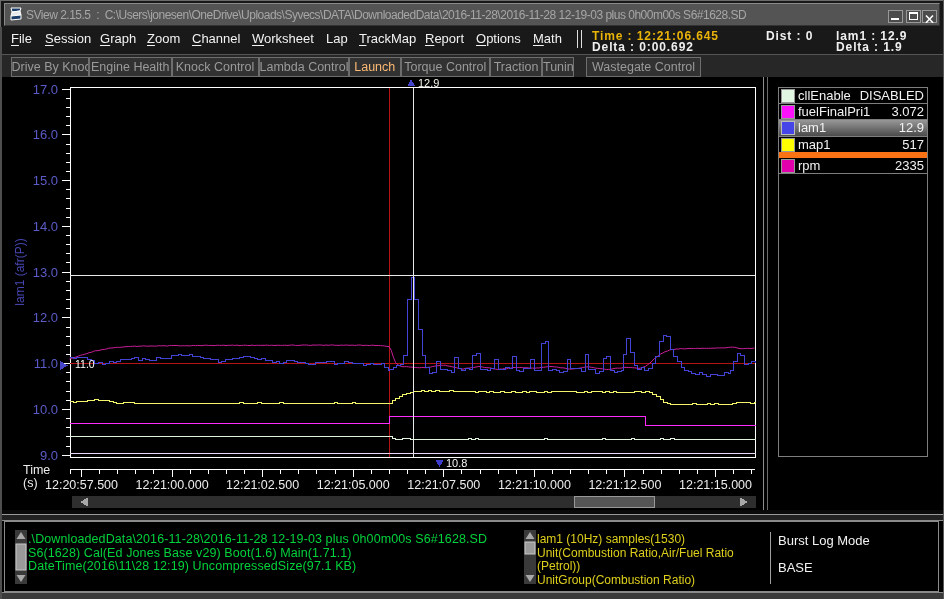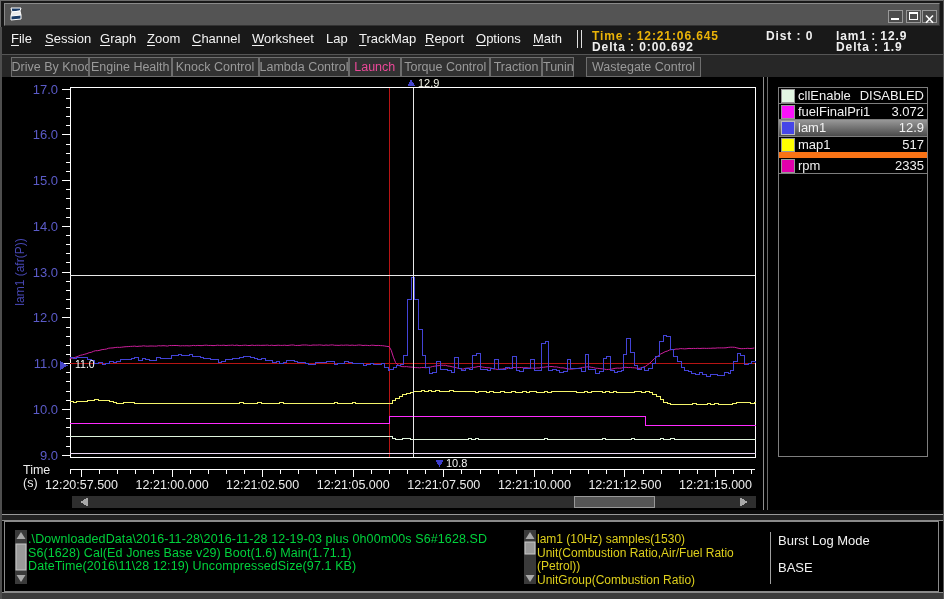--- a/index.html
+++ b/index.html
@@ -10,20 +10,21 @@
 <body>
 
 <div class="abs" style="left:0;top:0;width:944px;height:27px;background:#181818;border-left:1px solid #6a6a6a;border-top:1px solid #6a6a6a;box-sizing:border-box"></div>
 <div class="abs" style="left:4px;top:3px;width:936px;height:23px;background:#545454;border:1px solid #8a8a8a;border-right-color:#333;border-bottom-color:#333;box-sizing:border-box">
 
   <svg class="abs" style="left:4px;top:3px" width="14" height="14" viewBox="0 0 14 14">
     <path d="M2 1 L12 1 L11 4 L3 5 Z" fill="#1b3c66" stroke="#fff" stroke-width="1"></path>
     <path d="M3 5 L11 4 L12 8 L2 9 Z" fill="#e9e9e9" stroke="#fff" stroke-width="1"></path>
     <path d="M2 9 L12 8 L12 12 L2 13 Z" fill="#1b3c66" stroke="#fff" stroke-width="1"></path>
   </svg>
+  <div class="abs tb" style="left:21px;top:4px;font-size:12px;letter-spacing:-0.5px;color:#a6a6a6">SView 2.15.5&nbsp; :&nbsp; C:\Users\jonesen\OneDrive\Uploads\Syvecs\DATA\DownloadedData\2016-11-28\2016-11-28 12-19-03 plus 0h00m00s S6#1628.SD</div>
 
   <div class="abs" style="left:883px;top:6px;width:13px;height:11px;background:#4c4c4c;border:1px solid #999">
       <div class="abs" style="left:2px;top:7px;width:8px;height:2px;background:#fff"></div>
     </div>
   <div class="abs" style="left:901px;top:6px;width:13px;height:11px;background:#4c4c4c;border:1px solid #999">
       <div class="abs" style="left:2px;top:1px;width:7px;height:5px;border-top:2px solid #fff;border-left:1.5px solid #fff;border-right:1.5px solid #fff;border-bottom:1.5px solid #fff"></div>
     </div>
   <div class="abs" style="left:917px;top:6px;width:13px;height:11px;background:#4c4c4c;border:1px solid #999">
     <svg width="13" height="11" viewBox="0 0 13 11">
         <path d="M3 1.5 L10 8.8 M10 1.5 L3 8.8" stroke="#fff" stroke-width="1.6"></path>
@@ -51,21 +52,21 @@
 <div class="abs tb" style="left:766px;top:29px;font-size:12px;letter-spacing:0.9px;font-weight:bold;color:#f0f0f0">Dist : 0</div>
 <div class="abs tb" style="left:836px;top:29px;font-size:12px;letter-spacing:0.9px;font-weight:bold;color:#f0f0f0">lam1 : 12.9</div>
 <div class="abs tb" style="left:592px;top:40px;font-size:12px;letter-spacing:0.9px;font-weight:bold;color:#f0f0f0">Delta : 0:00.692</div>
 <div class="abs tb" style="left:836px;top:40px;font-size:12px;letter-spacing:0.9px;font-weight:bold;color:#f0f0f0">Delta : 1.9</div>
 
 <div class="abs" style="left:1px;top:54px;width:942px;height:23px;background:#272727;border-top:1px solid #555;box-sizing:border-box"></div>
 <div class="abs tb" style="left:10.5px;top:57px;width:78.5px;height:20px;background:#323232;border:1px solid #6e6e6e;box-sizing:border-box;font-size:12.5px;color:#9a9a9a;text-align:center;line-height:19px;overflow:hidden">Drive By Knock</div>
 <div class="abs tb" style="left:89px;top:57px;width:82.5px;height:20px;background:#323232;border:1px solid #6e6e6e;box-sizing:border-box;font-size:12.5px;color:#9a9a9a;text-align:center;line-height:19px;overflow:hidden">Engine Health</div>
 <div class="abs tb" style="left:171.5px;top:57px;width:87px;height:20px;background:#323232;border:1px solid #6e6e6e;box-sizing:border-box;font-size:12.5px;color:#9a9a9a;text-align:center;line-height:19px;overflow:hidden">Knock Control</div>
 <div class="abs tb" style="left:258.5px;top:57px;width:90.5px;height:20px;background:#323232;border:1px solid #6e6e6e;box-sizing:border-box;font-size:12.5px;color:#9a9a9a;text-align:center;line-height:19px;overflow:hidden">Lambda Control</div>
-<div class="abs tb" style="left:349px;top:57px;width:51.5px;height:20px;background:#323232;border:1px solid #6e6e6e;box-sizing:border-box;font-size:12.5px;color:#ec4899;text-align:center;line-height:19px;overflow:hidden">Launch</div>
+<div class="abs tb" style="left:349px;top:57px;width:51.5px;height:20px;background:#323232;border:1px solid #6e6e6e;box-sizing:border-box;font-size:12.5px;color:#fdba74;text-align:center;line-height:19px;overflow:hidden">Launch</div>
 <div class="abs tb" style="left:400.5px;top:57px;width:89.5px;height:20px;background:#323232;border:1px solid #6e6e6e;box-sizing:border-box;font-size:12.5px;color:#9a9a9a;text-align:center;line-height:19px;overflow:hidden">Torque Control</div>
 <div class="abs tb" style="left:490px;top:57px;width:52px;height:20px;background:#323232;border:1px solid #6e6e6e;box-sizing:border-box;font-size:12.5px;color:#9a9a9a;text-align:center;line-height:19px;overflow:hidden">Traction</div>
 <div class="abs tb" style="left:542px;top:57px;width:32px;height:20px;background:#323232;border:1px solid #6e6e6e;box-sizing:border-box;font-size:12.5px;color:#9a9a9a;text-align:center;line-height:19px;overflow:hidden">Tuning</div>
 <div class="abs tb" style="left:586px;top:57px;width:115px;height:20px;background:#323232;border:1px solid #6e6e6e;box-sizing:border-box;font-size:12.5px;color:#9a9a9a;text-align:center;line-height:19px;overflow:hidden">Wastegate Control</div>
 
 <svg class="abs" style="left:4px;top:77px" width="758" height="440" viewBox="0 0 758 440" shape-rendering="crispEdges">
 
   <rect x="66" y="10" width="685" height="370" fill="#000" stroke="#fff" stroke-width="1"></rect>
 
   <g stroke="#fff" stroke-width="1">

